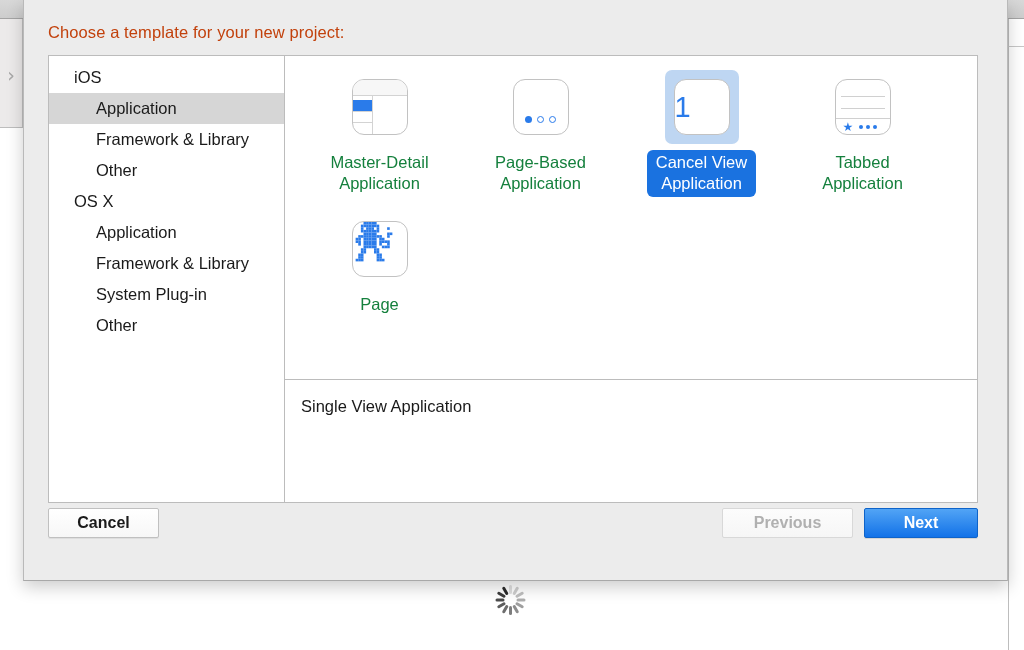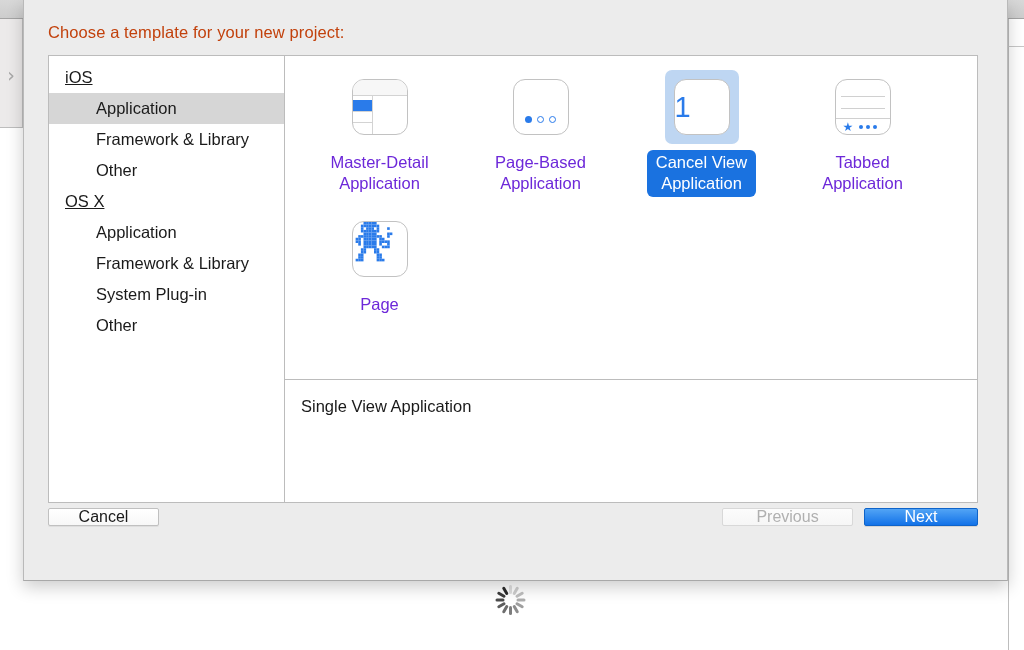--- a/index.html
+++ b/index.html
@@ -128,21 +128,21 @@
   }
   .sidebar-row {
     height: 31px;
     line-height: 31px;
     font-size: 16.5px;
     color: #1a1a1a;
     padding-left: 25px;
     box-sizing: border-box;
     white-space: nowrap;
   }
-  .sidebar-row.group { padding-left: 16px; text-decoration: underline; }
+  .sidebar-row.group { padding-left: 25px; }
   .sidebar-row.child { padding-left: 47px; }
   .sidebar-row.selected { background: #d6d6d6; }
 
   
   .right-side {
     flex: 1;
     display: flex;
     flex-direction: column;
     min-width: 0;
   }
@@ -172,21 +172,21 @@
     justify-content: center;
     box-sizing: border-box;
   }
   .tmpl.selected .tmpl-icon-wrap {
     background: #bed6f2;
   }
   .tmpl-label {
     margin-top: 6px;
     font-size: 16.5px;
     line-height: 21px;
-    color: #6d28d9;
+    color: #15803d;
     text-align: center;
     padding: 2px 9px 3px 9px;
     border-radius: 6px;
     white-space: pre-line;
   }
   .tmpl.selected .tmpl-label {
     background: #1a72e0;
     color: #ffffff;
   }
 
@@ -298,28 +298,29 @@
   .desc-body {
     font-size: 15.5px;
     line-height: 22px;
     color: #1a1a1a;
     max-width: 660px;
   }
 
   
   .btn {
     position: absolute;
-    height: 18px;
+    height: 30px;
     border-radius: 2px;
     font-size: 16px;
     display: flex;
     align-items: center;
     justify-content: center;
     box-sizing: border-box;
     cursor: default;
+    font-weight: bold;
   }
   .btn-cancel {
     left: 24px; top: 508px;
     width: 111px;
     background: linear-gradient(to bottom, #ffffff 0%, #f7f7f7 100%);
     border: 1px solid #c0c0c0;
     color: #1a1a1a;
     box-shadow: 0 1px 0 rgba(0,0,0,0.06);
   }
   .btn-previous {

